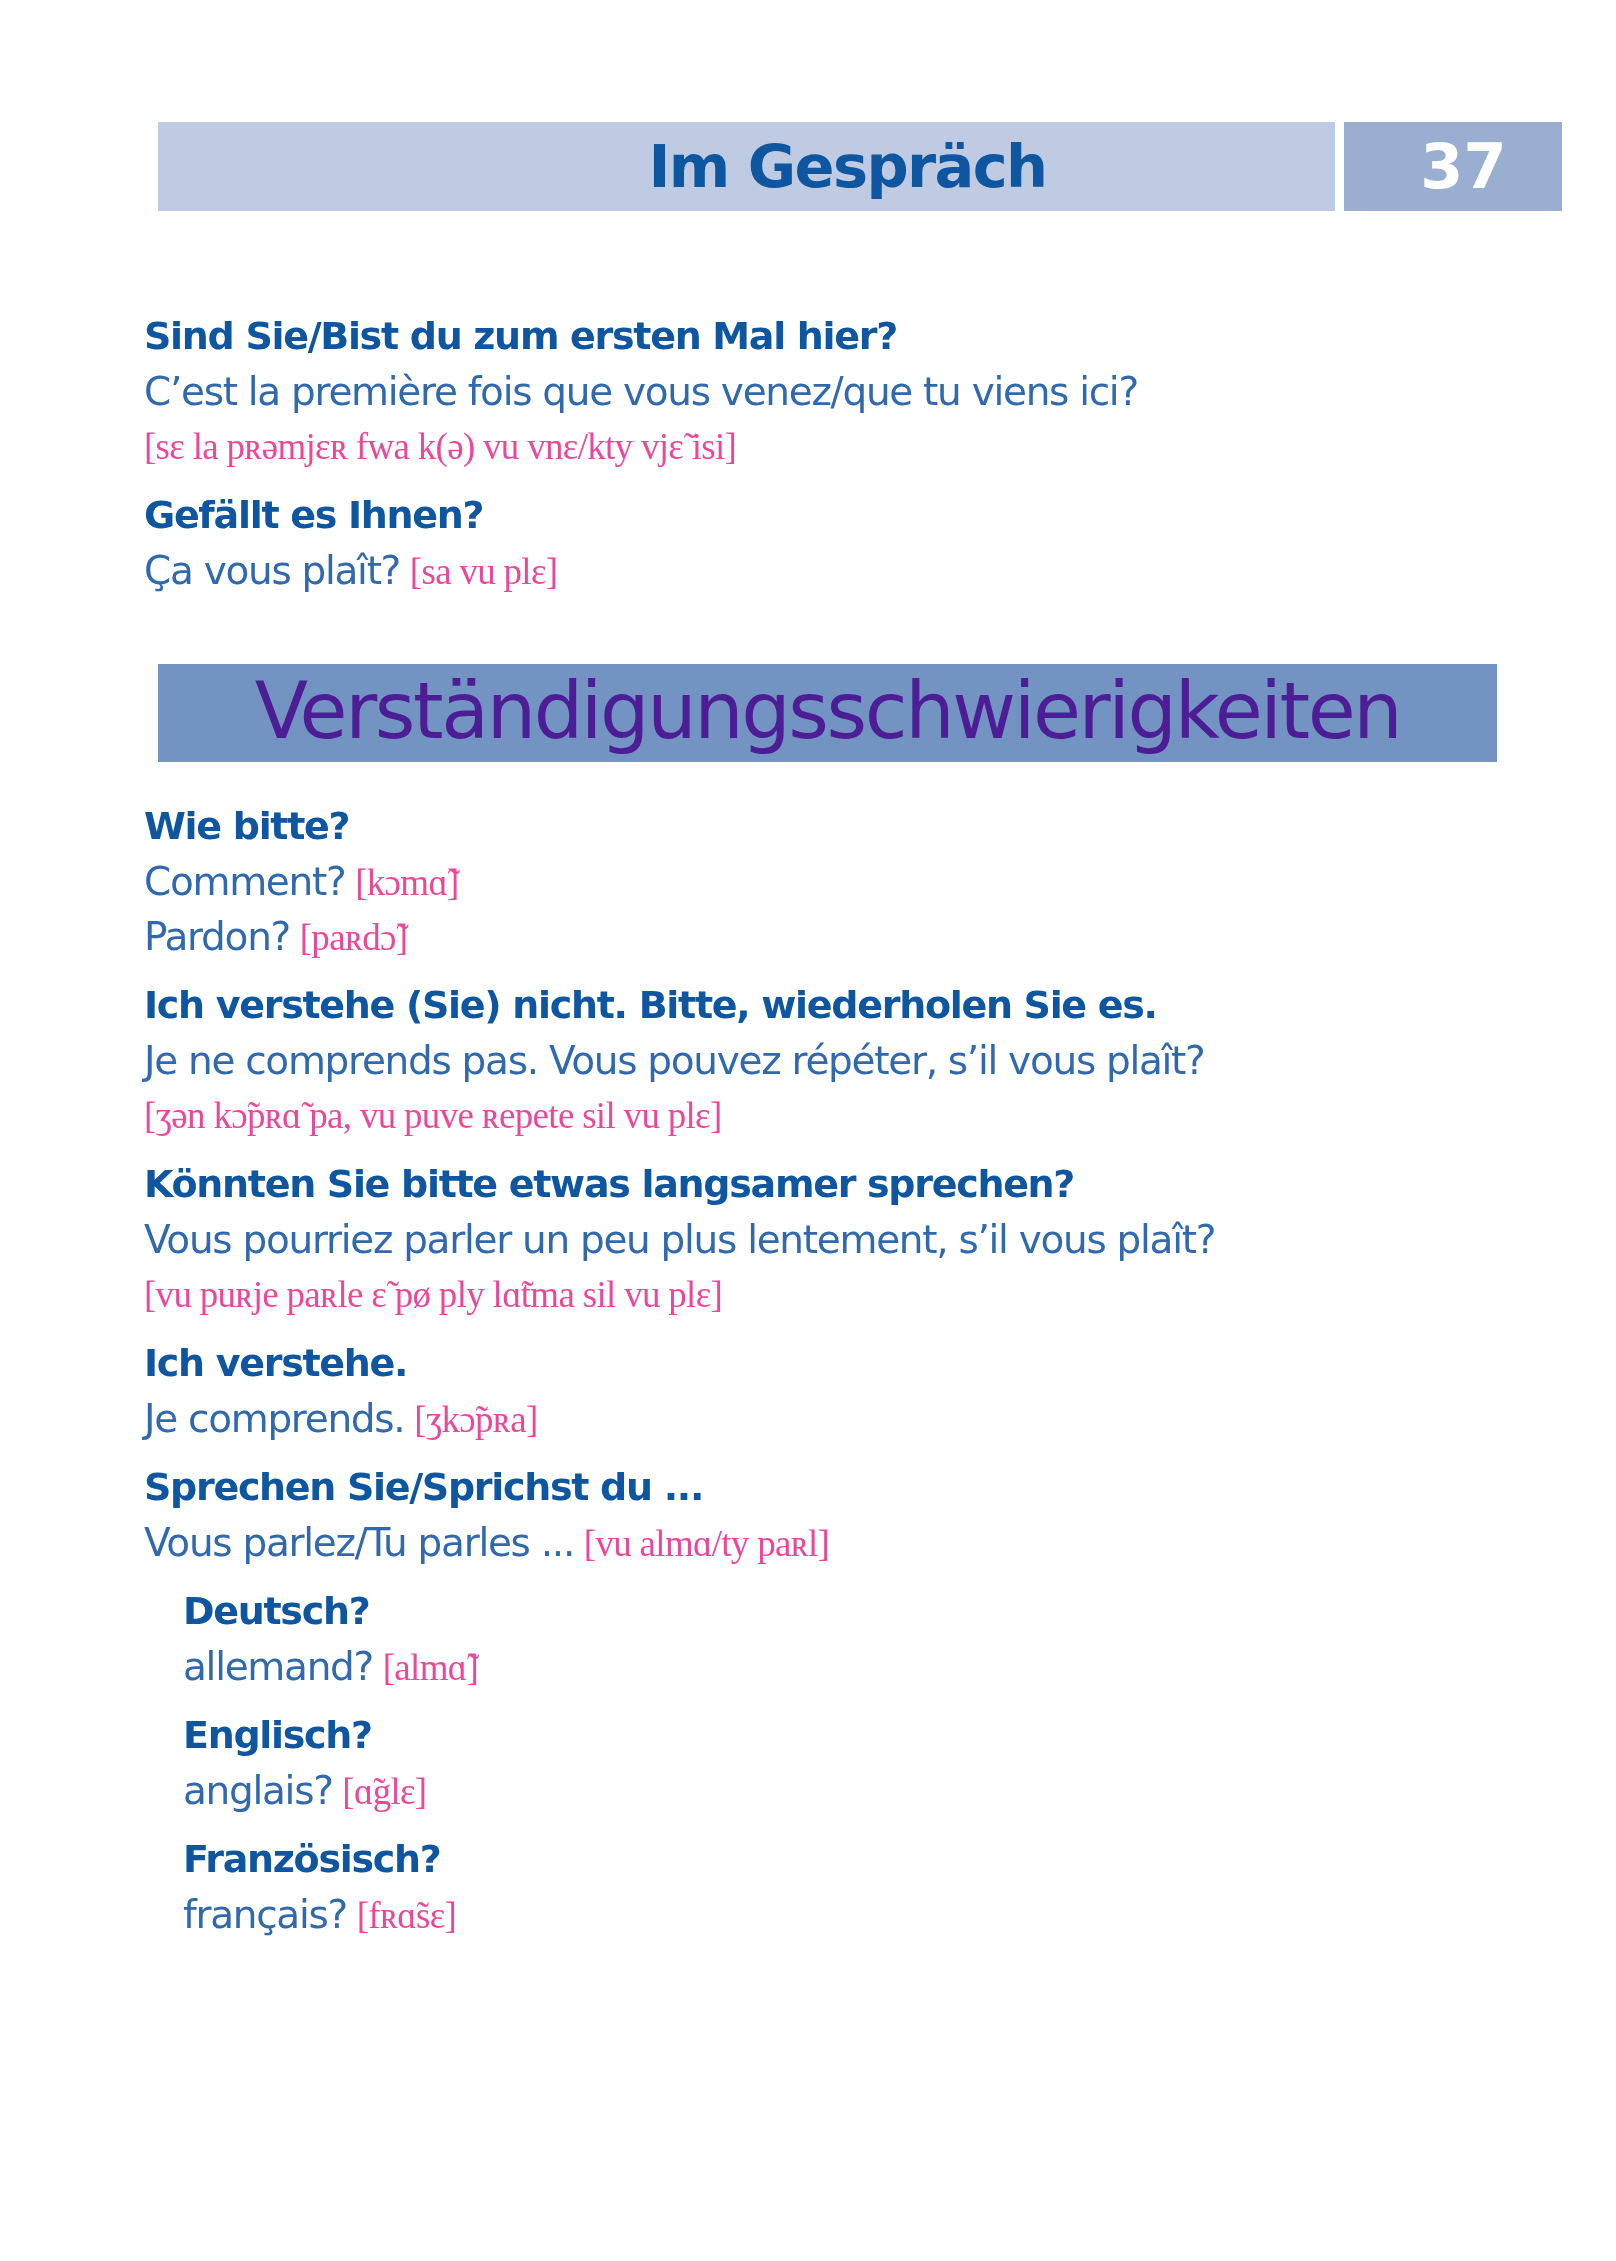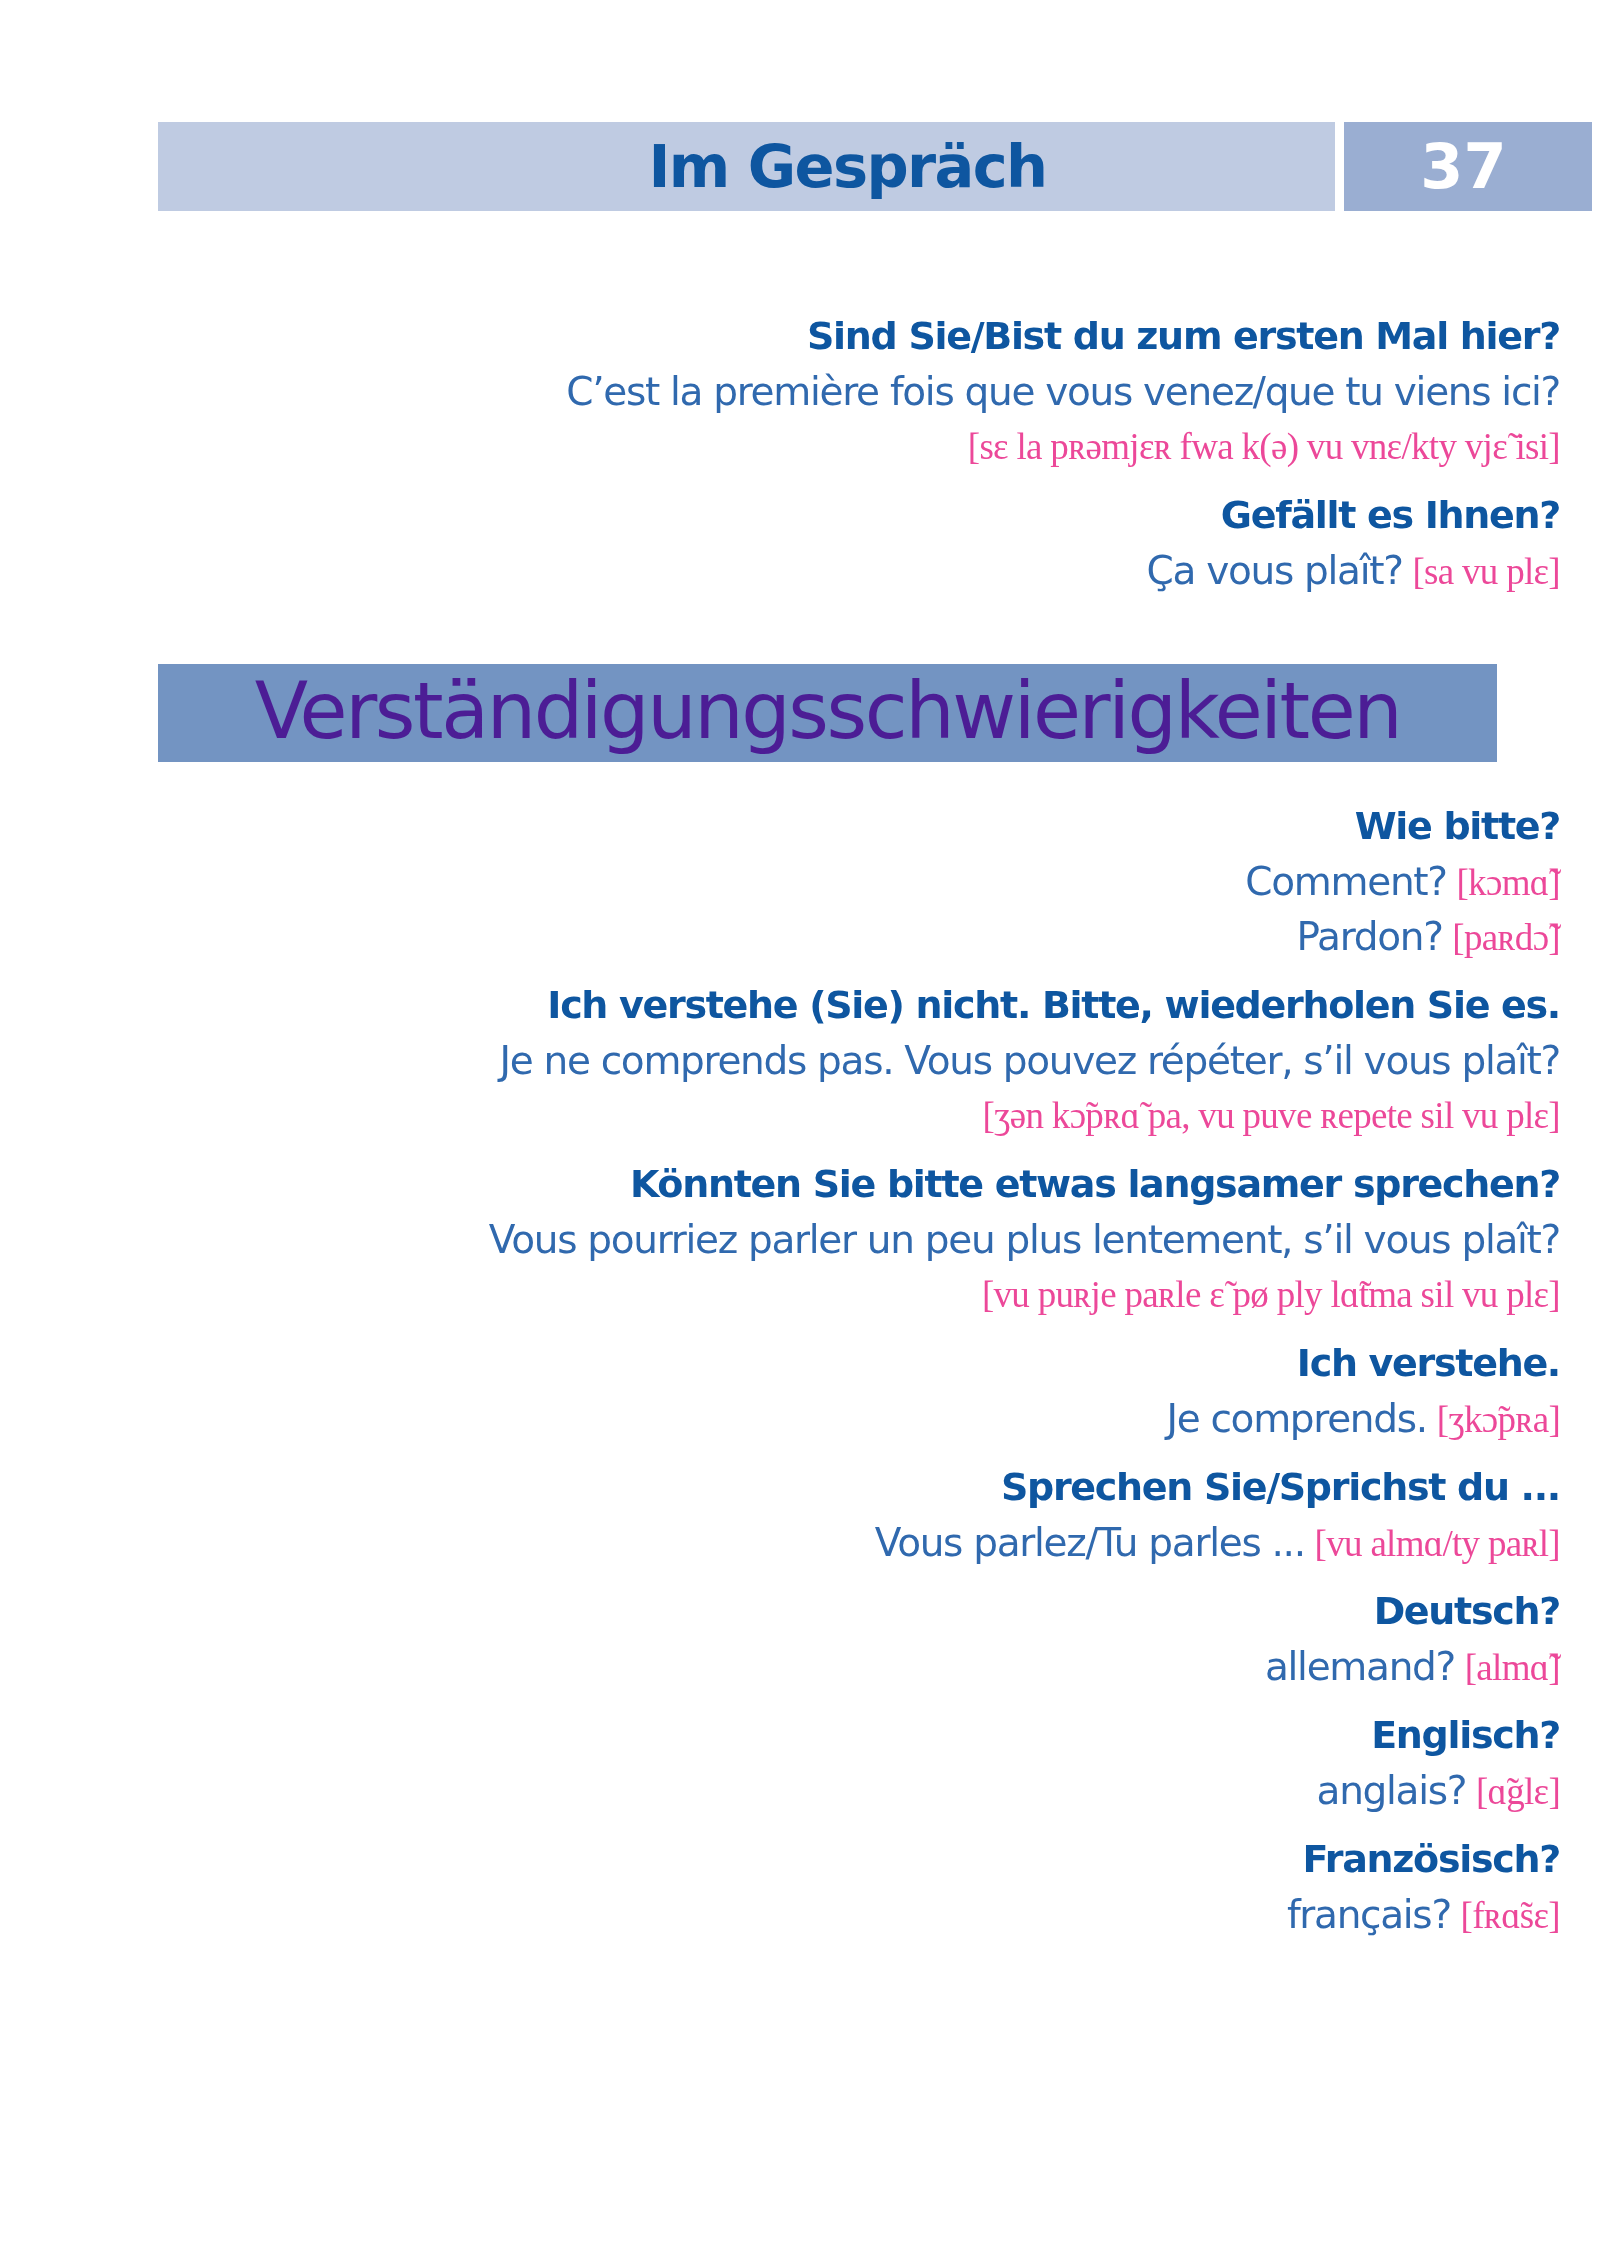--- a/index.html
+++ b/index.html
@@ -1,31 +1,31 @@
 <!DOCTYPE html>
 <html style="font-size:13px"><head>
 <meta charset="utf-8">
 <style>
   html, body { margin: 0; padding: 0; background: #ffffff; }
   body { width: 1616px; height: 2261px; position: relative; overflow: hidden; }
   .hdr-band { position: absolute; top: 122px; height: 89px; background: #BFCBE2; }
   .hdr-left { left: 158px; width: 1177px; }
-  .hdr-right { left: 1344px; width: 248px; background: #9AAED2; }
+  .hdr-right { left: 1344px; width: 218px; background: #9AAED2; }
   .hdr-title { position: absolute; left: 518px; top: 0; width: 1177px; height: 77px;
     line-height: 89px; font-family: "DejaVu Sans", sans-serif; font-weight: bold;
     font-size: 59px; color: #0E56A0; letter-spacing: -1.6px; white-space: nowrap; }
   .page-num { position: absolute; left: 0; top: 0; width: 239px; height: 89px; text-align: center;
     line-height: 89px; font-family: "DejaVu Sans", sans-serif; font-weight: bold;
     font-size: 62px; color: #ffffff; }
   .section-band { position: absolute; left: 158px; top: 664px; width: 1339px; height: 98px;
     background: #7394C2; }
   .section-title { position: absolute; left: 0; top: 0; width: 100%; height: 98px; text-align: center;
     line-height: 94px; font-family: "DejaVu Sans", sans-serif; font-size: 78px; color: #4c1d95;
     letter-spacing: -2.4px; white-space: nowrap; }
-  .block { position: absolute; left: 176px; width: 1384px; text-align: right; }
+  .block { position: absolute; left: 144px; width: 1384px; }
   .entry { margin: 0; }
   .entry + .entry { margin-top: 14px; }
   .entry.sub { padding-left: 39px; }
   .line { height: 55px; line-height: 55px; white-space: nowrap; }
   .de { font-family: "DejaVu Sans", sans-serif; font-weight: bold; font-size: 38px; color: #0E56A0;
     letter-spacing: -1.3px; }
   .fr { font-family: "DejaVu Sans", sans-serif; font-size: 39px; color: #3069AE; letter-spacing: -1.3px; }
   .ph { font-family: Liberation Serif, serif; font-size: 37px; color: #ec4899; letter-spacing: -0.7px; }
   .fr .ph { margin-left: 9.8px; }
 </style>

